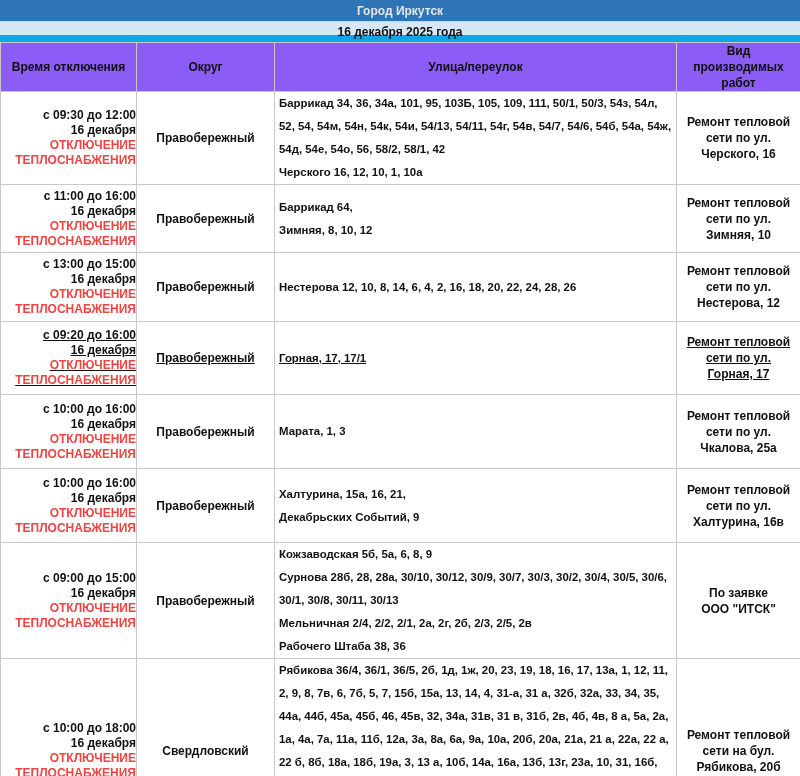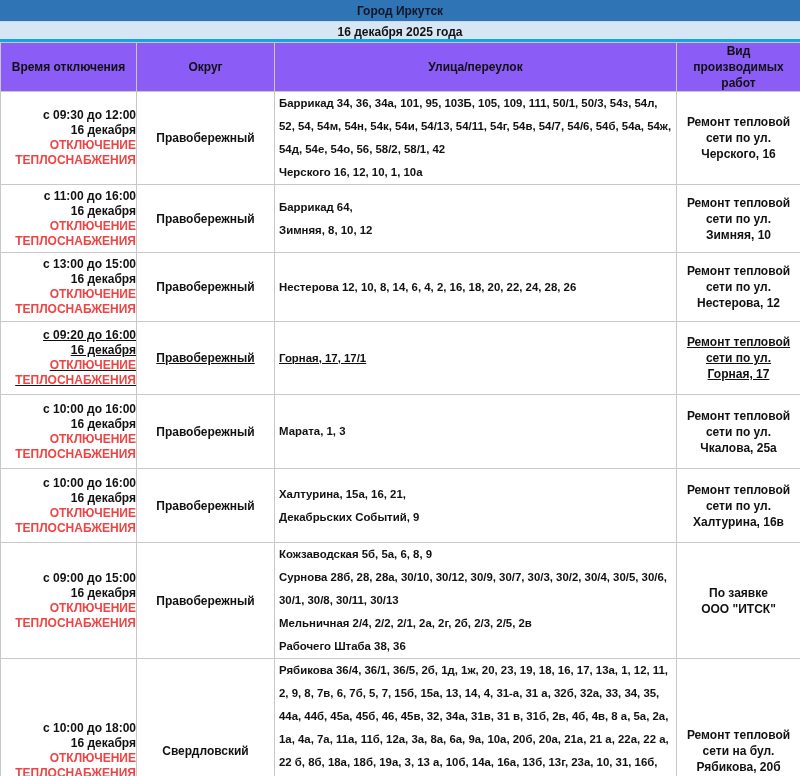--- a/index.html
+++ b/index.html
@@ -1,26 +1,26 @@
 <!DOCTYPE html>
 <html><head>
   <meta charset="utf-8">
   <style>
     * { box-sizing: border-box; margin: 0; padding: 0; }
     html, body { width: 800px; height: 776px; background: #ffffff; overflow: hidden; }
     body { font-family: "Liberation Sans", sans-serif; color: #111; font-size: 12px; }
     .title-bar {
-      height: 22px; background: #2f74b5; color: #0f172a; font-weight: bold;
+      height: 22px; background: #2f74b5; color: #e5e5e5; font-weight: bold;
       text-align: center; line-height: 22px; font-size: 12px;
       border-bottom: 1px solid #c9d9ea;
     }
     .date-bar {
       height: 20px; background: #d6e6f4; color: #111; font-weight: bold;
       text-align: center; line-height: 20px; font-size: 12px;
-      border-bottom: 3px solid #0ea5e9;
+      border-bottom: 7px solid #0ea5e9;
     }
     table { border-collapse: collapse; width: 800px; table-layout: fixed; }
     th, td { border: 1px solid #c8c8c8; vertical-align: middle; }
     th {
       background: #8b5cf6; font-weight: bold; font-size: 12px; height: 36px;
       text-align: center; padding: 0 4px; line-height: 16px;
     }
     td.time { text-align: right; font-weight: bold; line-height: 15px; font-size: 12px; }
     td.time .warn { color: #ef4444; display: block; }
     td.district { text-align: center; font-weight: bold; font-size: 12px; }

